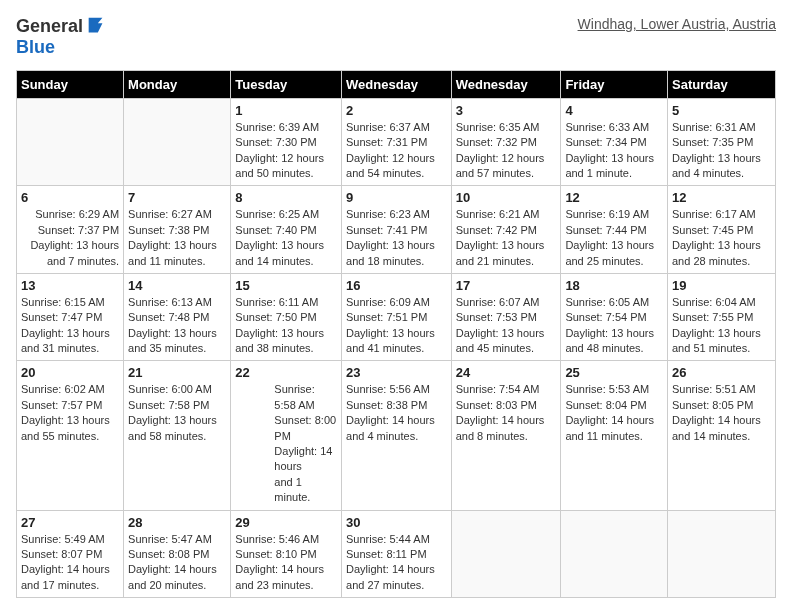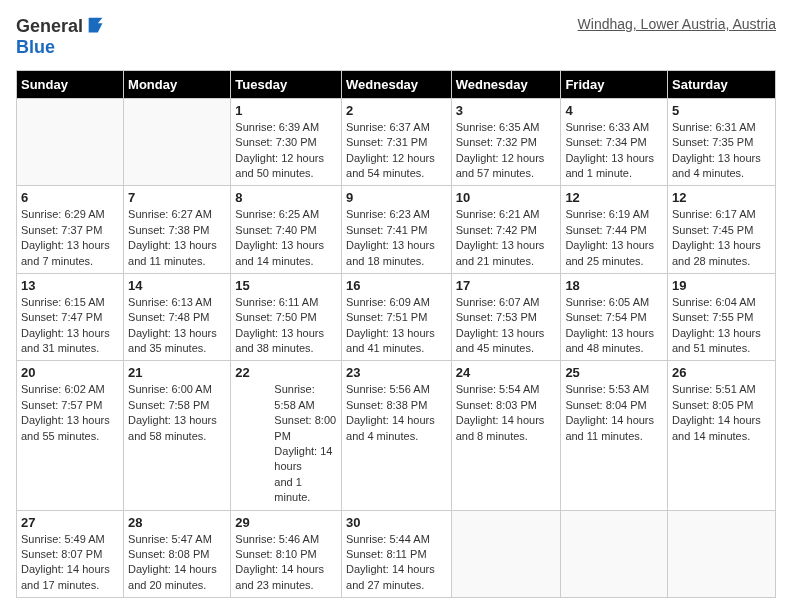--- a/index.html
+++ b/index.html
@@ -158,21 +158,21 @@
           <span class="day-num">5</span>
           <div class="day-info" style="white-space: pre-line;">Sunrise: 6:31 AM
 Sunset: 7:35 PM
 Daylight: 13 hours
 and 4 minutes.</div>
         </td>
       </tr>
       <tr>
         <td>
           <span class="day-num">6</span>
-          <div class="day-info" style="white-space: pre-line;">Sunrise: 6:29 AM
+          <div class="day-info" style="white-space: pre-line; text-align: right;">Sunrise: 6:29 AM
 Sunset: 7:37 PM
 Daylight: 13 hours
 and 7 minutes.</div>
         </td>
         <td>
           <span class="day-num">7</span>
           <div class="day-info" style="white-space: pre-line;">Sunrise: 6:27 AM
 Sunset: 7:38 PM
 Daylight: 13 hours
 and 11 minutes.</div>
@@ -288,21 +288,21 @@
         </td>
         <td>
           <span class="day-num">23</span>
           <div class="day-info" style="white-space: pre-line;">Sunrise: 5:56 AM
 Sunset: 8:38 PM
 Daylight: 14 hours
 and 4 minutes.</div>
         </td>
         <td>
           <span class="day-num">24</span>
-          <div class="day-info" style="white-space: pre-line;">Sunrise: 5:54 AM
+          <div class="day-info" style="white-space: pre-line;">Sunrise: 7:54 AM
 Sunset: 8:03 PM
 Daylight: 14 hours
 and 8 minutes.</div>
         </td>
         <td>
           <span class="day-num">25</span>
           <div class="day-info" style="white-space: pre-line;">Sunrise: 5:53 AM
 Sunset: 8:04 PM
 Daylight: 14 hours
 and 11 minutes.</div>

